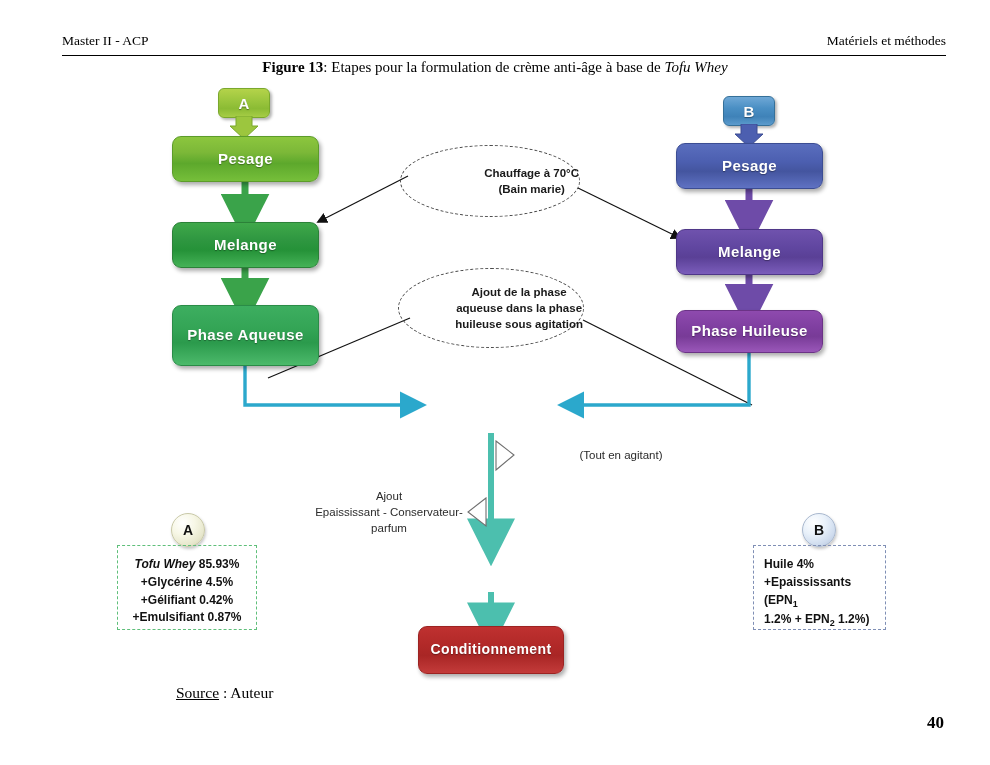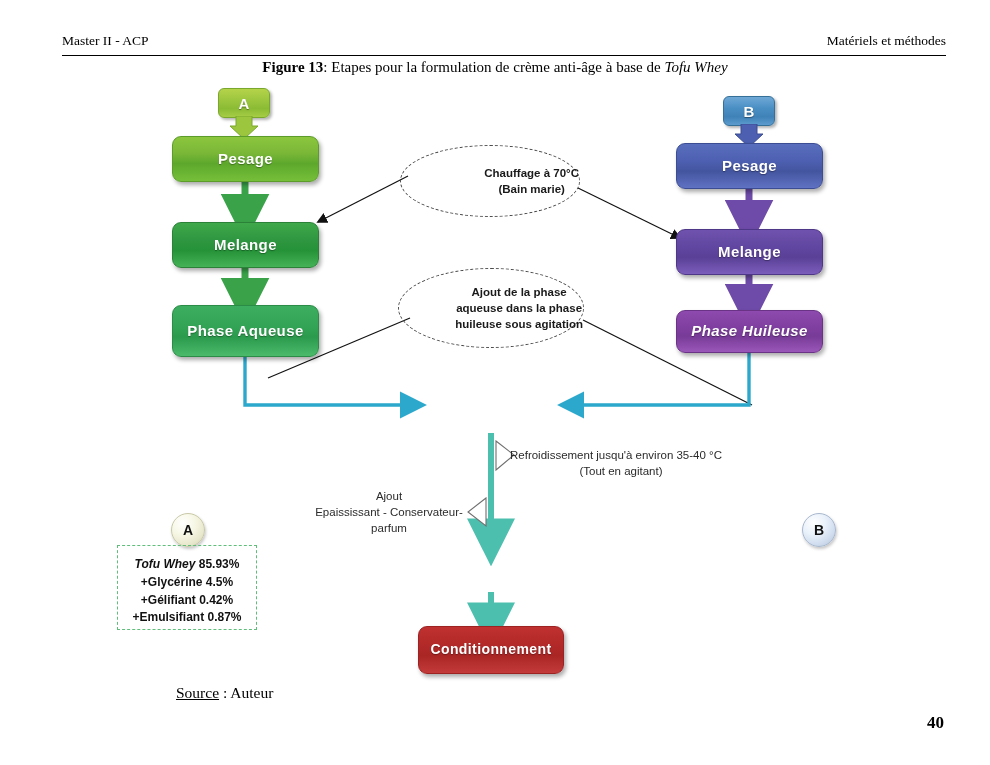--- a/index.html
+++ b/index.html
@@ -292,61 +292,60 @@
   </svg>
 
   <div class="pbox green-light" style="left:172px; top:136px; width:147px; height:46px; font-size:15px;">
     <span>Pesage</span>
   </div>
 
   <div class="pbox green-mid" style="left:172px; top:222px; width:147px; height:46px; font-size:15px;">
     <span>Melange</span>
   </div>
 
-  <div class="pbox green-deep" style="left:172px; top:305px; width:147px; height:52px; font-size:15px;">
+  <div class="pbox green-deep" style="left:172px; top:305px; width:147px; height:61px; font-size:15px;">
     <span>Phase Aqueuse</span>
   </div>
 
   <div class="tagchip tag-blue" style="left:723px; top:96px; width:52px; height:30px;">
     <span>B</span>
   </div>
   <svg style="position:absolute;left:733px;top:124px;width:32px;height:24px;" viewBox="0 0 32 24">
     <path d="M8,0 L24,0 L24,10 L30,10 L16,23 L2,10 L8,10 z" fill="#4c5fb0" stroke="#3c4d93" stroke-width="1"></path>
   </svg>
 
   <div class="pbox blue-ind" style="left:676px; top:143px; width:147px; height:46px; font-size:15px;">
     <span>Pesage</span>
   </div>
 
   <div class="pbox purple-mid" style="left:676px; top:229px; width:147px; height:46px; font-size:15px;">
     <span>Melange</span>
   </div>
 
-  <div class="pbox purple-deep" style="left:676px; top:310px; width:147px; height:43px; font-size:15px;font-style:italic;">
+  <div class="pbox purple-deep" style="left:676px; top:310px; width:147px; height:43px; font-size:15px;">
     <span>Phase Huileuse</span>
   </div>
 
   <div class="ellipse" style="left:400px; top:145px; width:180px; height:72px;">
     <div>
       <div>Chauffage à  70°C</div>
       <div>(Bain marie)</div>
     </div>
   </div>
 
   <div class="ellipse" style="left:398px; top:268px; width:186px; height:80px;">
     <div>
       <div>Ajout de la phase</div>
       <div>aqueuse dans la phase</div>
       <div>huileuse sous agitation</div>
     </div>
   </div>
 
 
   <div class="annot" style="left:510px; top:447px; width:300px; text-align:left;">
-    <div>Refroidissement jusqu'à environ 35-40 °C</div>
     <div style="text-align:center;width:222px;">(Tout en agitant)</div>
   </div>
 
   <div class="annot" style="left:310px; top:488px; width:158px;">
     <div>Ajout</div>
     <div>Epaississant - Conservateur-</div>
     <div>parfum</div>
   </div>
 
 
@@ -362,14 +361,23 @@
       <span class="ital">Tofu Whey</span><span> 85.93%</span>
     </div>
     <div>+Glycérine 4.5%</div>
     <div>+Gélifiant 0.42%</div>
     <div>+Emulsifiant 0.87%</div>
   </div>
 
   <div class="sphere sphere-b" style="left:802px; top:513px;">
     <span>B</span>
   </div>
+  <div class="legend-box legend-b" style="left:753px; top:545px; width:133px; height:85px;">
+    <div>Huile 4%</div>
+    <div>
+      <span>+Epaississants (EPN</span><sub>1</sub>
+    </div>
+    <div>
+      <span>1.2% + EPN</span><sub>2</sub><span> 1.2%)</span>
+    </div>
+  </div>
 
 </div>
 
 </body></html>

